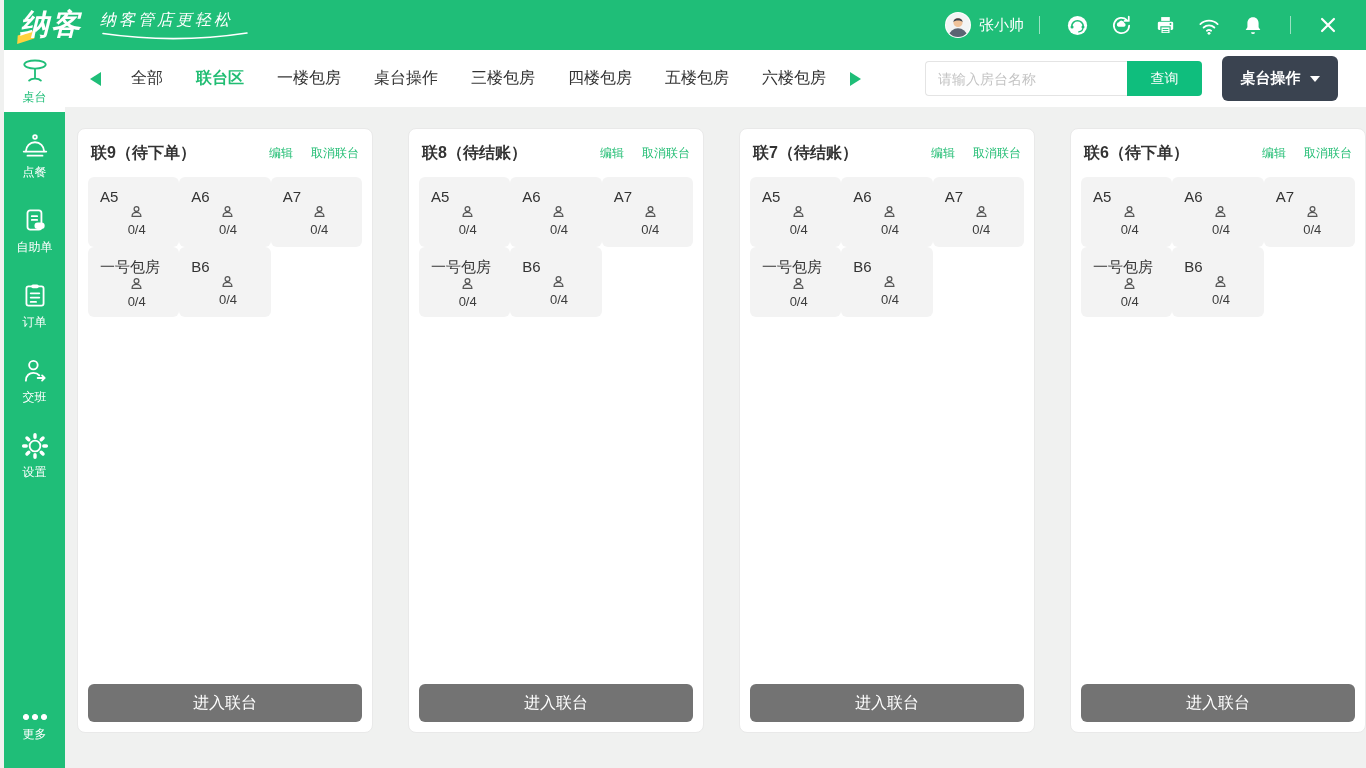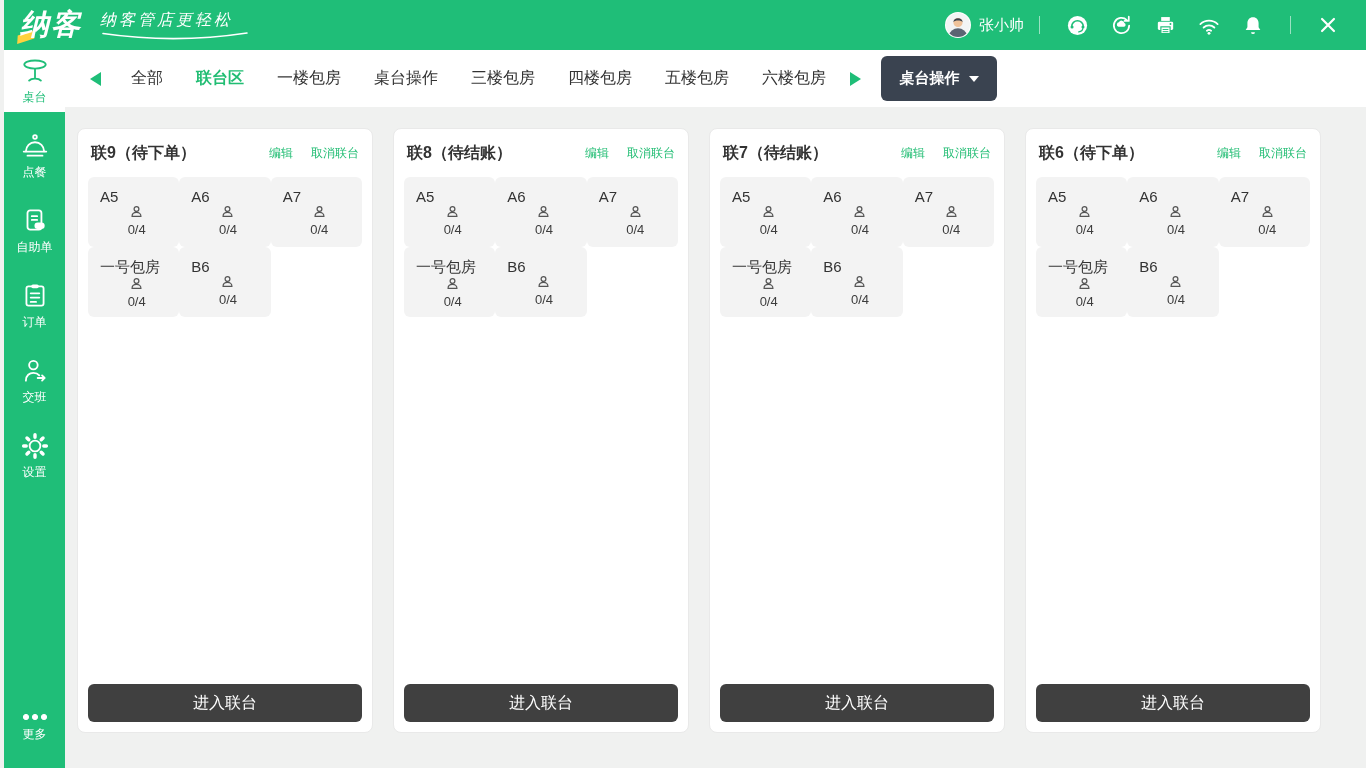--- a/index.html
+++ b/index.html
@@ -52,35 +52,35 @@
   .search-input::placeholder { color:#c4c4c4; }
   .search-btn { width:75px; height:35px; border:none; background:#0fbe7d; color:#fff;
                 font-size:14px; border-radius:0 4px 4px 0; cursor:pointer; font-family:inherit; }
   .ops-btn { margin-left:20px; width:116px; height:45px; background:#3a4350; border:none;
              border-radius:6px; color:#fff; font-size:15px; font-weight:bold; cursor:pointer;
              display:flex; align-items:center; justify-content:center; gap:9px; font-family:inherit; }
   .caret { width:0; height:0; border-left:5px solid transparent; border-right:5px solid transparent;
            border-top:6px solid #fff; display:inline-block; }
 
   
-  .content { padding:21px 0 0 16px; display:flex; gap:20px; }
+  .content { padding:21px 0 0 16px; display:flex; gap:20px;justify-content:space-between; }
   .card { width:296px; height:605px; background:#fff; border:1px solid #e9e9e9; border-radius:8px;
           padding:0 10px 10px; display:flex; flex-direction:column; }
   .card-head { display:flex; align-items:center; height:48px; padding:0 3px; flex:none; }
   .card-title { font-size:16px; font-weight:bold; color:#333; }
   .card-link { font-size:12px; color:#21bd73; cursor:pointer; text-decoration:none; }
   .card-link.first { margin-left:auto; }
   .card-link + .card-link { margin-left:18px; }
   .cells { display:grid; grid-template-columns:repeat(3,1fr); }
   .cell { background:#f3f3f3; border-radius:6px; height:70px; padding:11px 6px 10px 12px;
           display:flex; flex-direction:column; justify-content:space-between; cursor:pointer; }
   .cell-name { font-size:15px; color:#333; }
   .cell-occ { font-size:13px; color:#3c3c3c; display:flex; align-items:center; gap:4px;flex-direction:column; }
   .cell-occ svg { flex:none; }
-  .enter-btn { margin-top:auto; height:38px; background:#404040; border:none; border-radius:6px;
+  .enter-btn { margin-top:auto; height:38px; background:#737373; border:none; border-radius:6px;
                color:#fff; font-size:16px; cursor:pointer; flex:none; font-family:inherit; }
 </style>
 </head>
 <body>
 
 <header class="topbar">
   <div class="logo">
     <span class="logo-accent"></span>
     <span class="logo-text">纳客</span>
   </div>
@@ -228,20 +228,24 @@
     <div class="tab">全部</div>
         <div class="tab active">联台区</div>
         <div class="tab">一楼包房</div>
         <div class="tab">桌台操作</div>
         <div class="tab">三楼包房</div>
         <div class="tab">四楼包房</div>
         <div class="tab">五楼包房</div>
         <div class="tab">六楼包房</div>
       </div>
     <span class="nav-arrow right"></span>
+    <div class="search-group">
+      <input class="search-input" type="text" placeholder="请输入房台名称" style="">
+      <button class="search-btn">查询</button>
+    </div>
     <button class="ops-btn">
       <span>桌台操作</span>
       <span class="caret"></span>
     </button>
   </div>
 
   <div class="content">
       <section class="card">
     <div class="card-head">
       <h3 class="card-title">联9（待下单）</h3>

